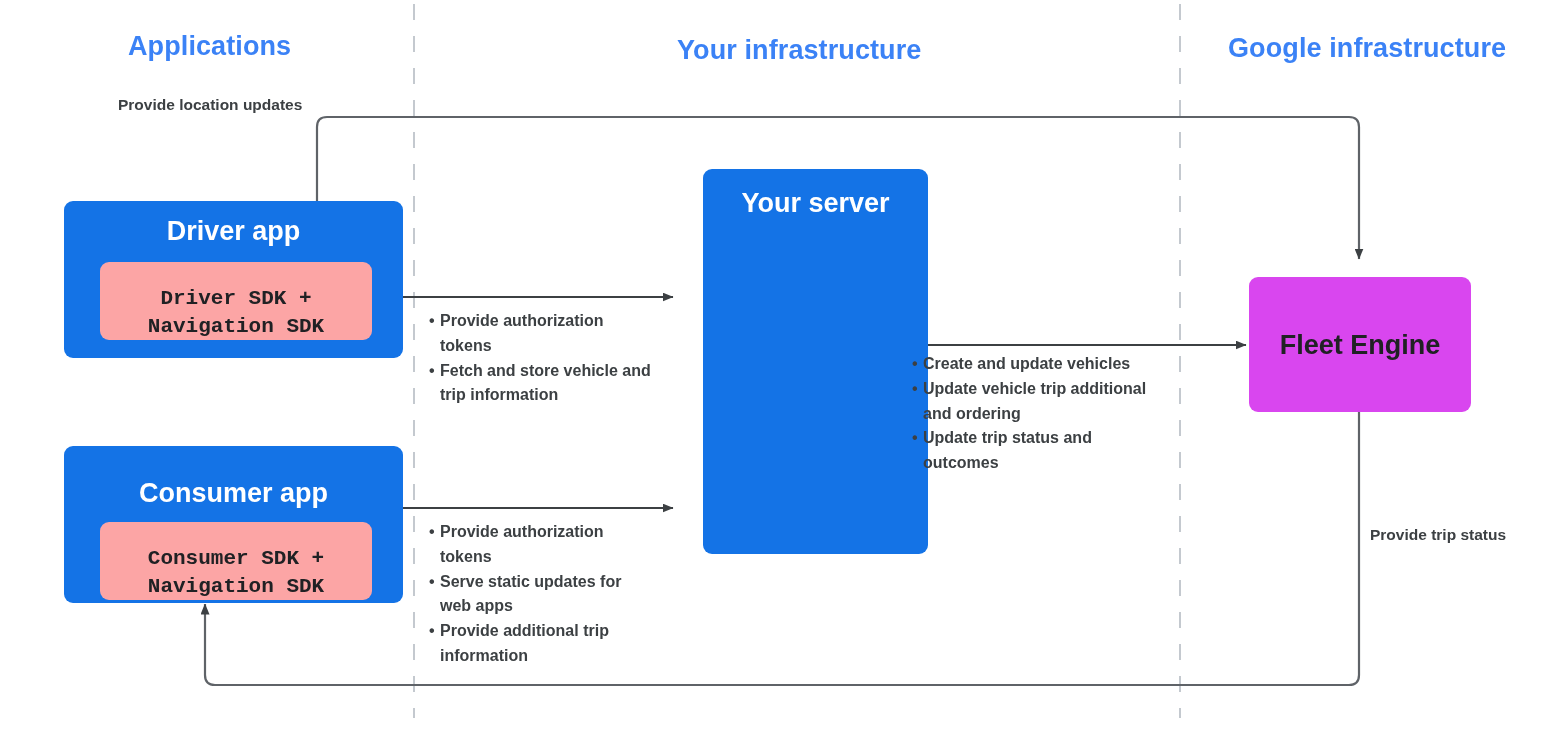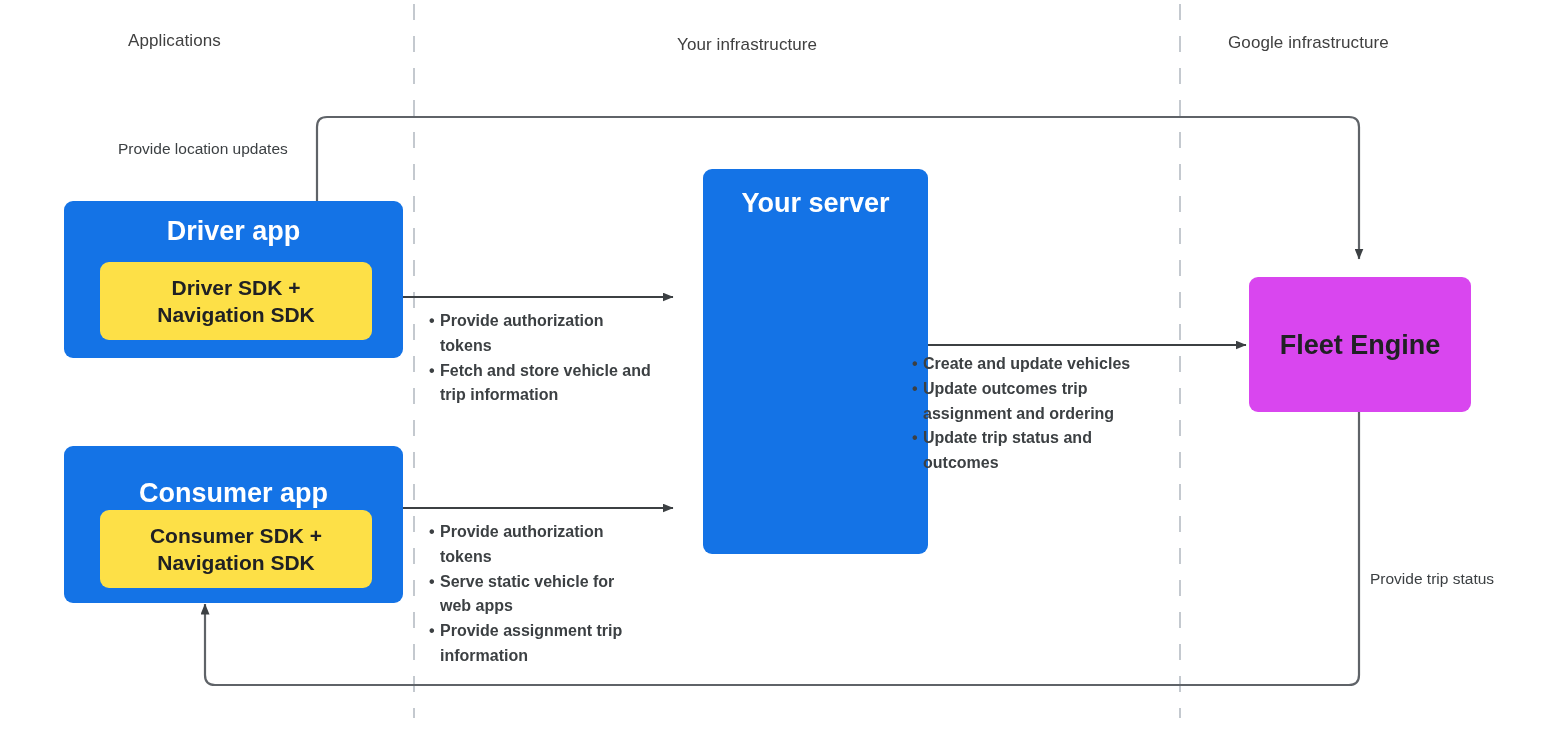--- a/index.html
+++ b/index.html
@@ -17,23 +17,23 @@
   svg.wires{
     position:absolute;
     left:0; top:0;
     width:1559px;
     height:742px;
     pointer-events:none;
   }
   
   .col-head{
     position:absolute;
-    font-size:17px;
-    font-weight:400;
-    color:#404040;
+    font-size:27px;
+    font-weight:700;
+    color:#3b82f6;
     white-space:nowrap;
     letter-spacing:0.1px;
   }
   
   .node{
     position:absolute;
     border-radius:9px;
     box-sizing:border-box;
   }
   .node.blue{ background:#1473E6;margin-left:28px; }
@@ -44,26 +44,27 @@
     left:0; right:0;
     text-align:center;
     font-size:27px;
     font-weight:bold;
     color:#ffffff;
     white-space:nowrap;
   }
   .inner-chip{
     position:absolute;
     border-radius:9px;
-    background:#fde047;
+    background:#fca5a5;
     display:flex;
-    align-items:center;
+    align-items:flex-end;
     justify-content:center;
     text-align:center;
     box-sizing:border-box;
+    font-family:Liberation Mono, monospace;
   }
   .chip-text{
     font-size:21px;
     font-weight:bold;
     color:#202124;
     line-height:1.3;
     white-space:pre-line;
   }
   .engine-text{
     position:absolute;
@@ -72,24 +73,23 @@
     text-align:center;
     font-size:27px;
     font-weight:bold;
     color:#202124;
     white-space:nowrap;
   }
   
   .anno{
     position:absolute;
     font-size:15.5px;
-    font-weight:normal;
+    font-weight:bold;
     color:#3c4043;
     white-space:nowrap;
-    margin-top:44px;
   }
   .bullets{
     position:absolute;
     font-size:16px;
     font-weight:bold;
     color:#3c4043;
     line-height:1.55;
   }
   .bullets ul{
     margin:0; padding:0; list-style:none;
@@ -161,21 +161,21 @@
   <div class="node blue" style="left:36px; top:201px; width:339px; height:157px;">
     <div class="node-title" style="top:15px;">Driver app</div>
     <div class="inner-chip" style="left:36px; top:61px; width:272px; height:78px;">
       <span class="chip-text">Driver SDK +
 Navigation SDK</span>
     </div>
   </div>
 
   <div class="node blue" style="left:36px; top:446px; width:339px; height:157px;">
     <div class="node-title" style="top:32px;">Consumer app</div>
-    <div class="inner-chip" style="left:36px; top:64px; width:272px; height:78px;">
+    <div class="inner-chip" style="left:36px; top:76px; width:272px; height:78px;">
       <span class="chip-text">Consumer SDK +
 Navigation SDK</span>
     </div>
   </div>
 
   <div class="node blue" style="left:675px; top:169px; width:225px; height:385px;">
     <div class="node-title" style="top:19px;">Your server</div>
   </div>
 
   <div class="node yellow" style="left:1249px; top:277px; width:222px; height:135px;">
@@ -185,26 +185,26 @@
   <div class="bullets" style="left:429px; top:309px; width:225px;">
     <ul>
       <li>Provide authorization tokens</li>
       <li>Fetch and store vehicle and trip information</li>
     </ul>
   </div>
 
   <div class="bullets" style="left:429px; top:520px; width:200px;">
     <ul>
       <li>Provide authorization tokens</li>
-      <li>Serve static vehicle for web apps</li>
-      <li>Provide assignment trip information</li>
+      <li>Serve static updates for web apps</li>
+      <li>Provide additional trip information</li>
     </ul>
   </div>
 
   <div class="bullets" style="left:912px; top:352px; width:248px;">
     <ul>
       <li>Create and update vehicles</li>
-      <li>Update outcomes trip assignment and ordering</li>
+      <li>Update vehicle trip additional and ordering</li>
       <li>Update trip status and outcomes</li>
     </ul>
   </div>
 
 </div>
 
 </body></html>

